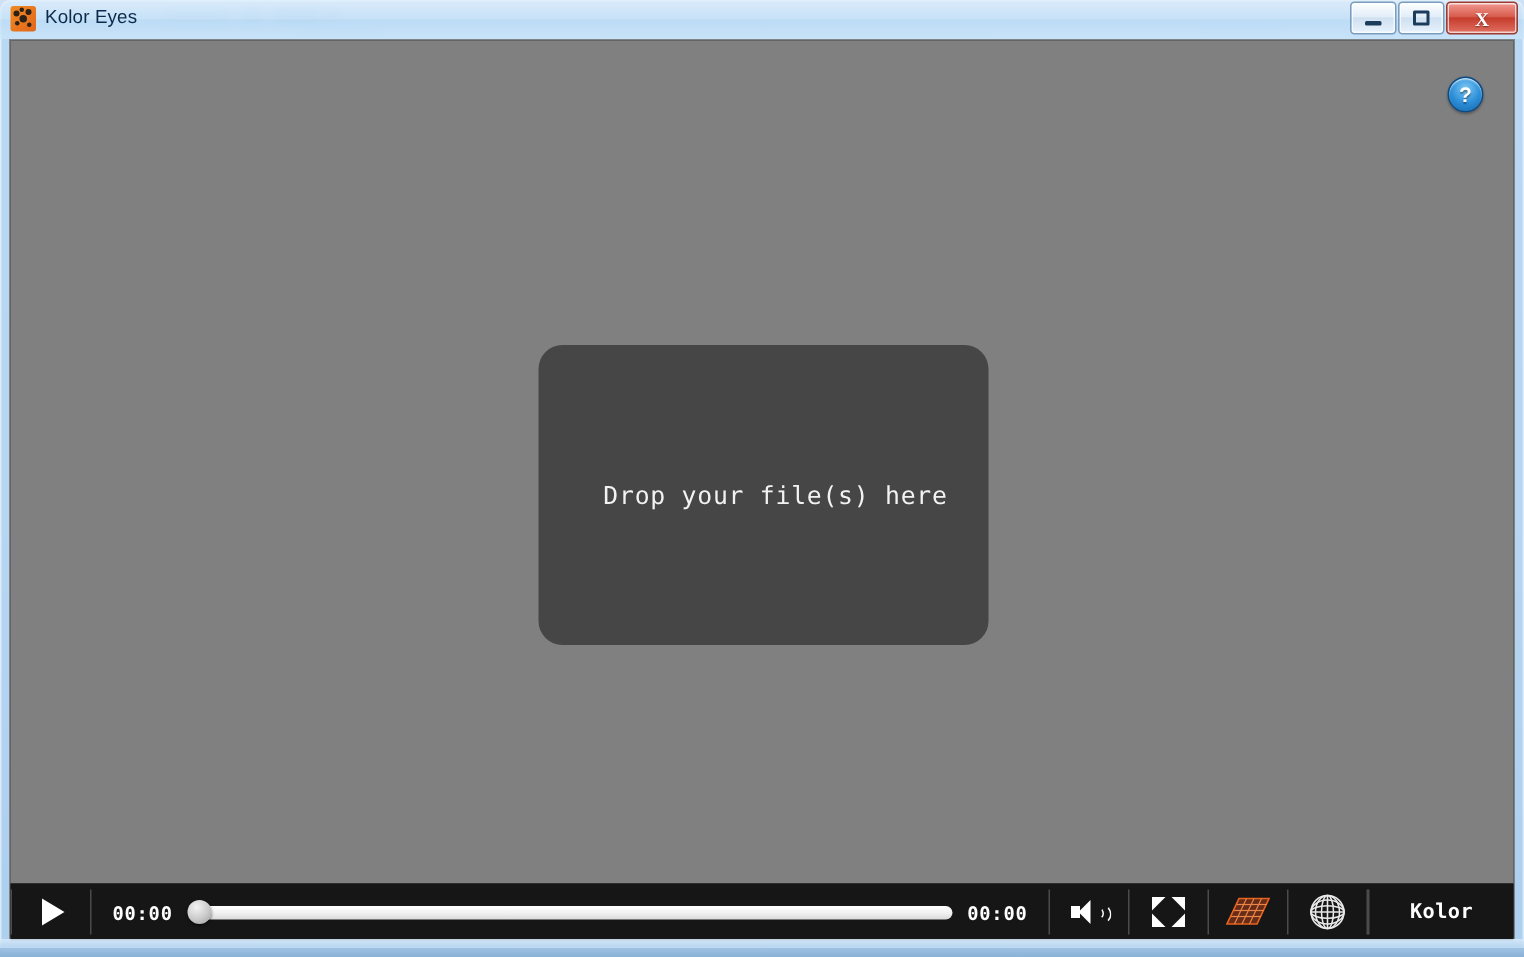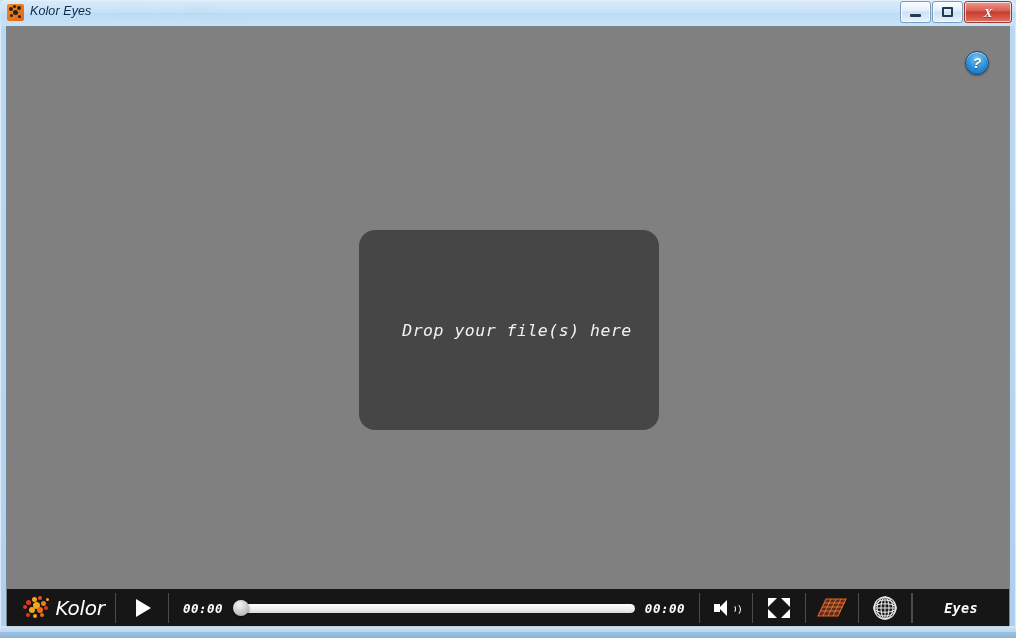--- a/index.html
+++ b/index.html
@@ -9,21 +9,20 @@
     background: #b9d4ee;
     font-family: "Liberation Sans", sans-serif;
   }
 
   #app {
     position: relative;
     width: 1016px;
     height: 638px;
     overflow: hidden;
     background: #c7dcf2;
-    font-style: italic;
   }
 
   
   .desktop-blur {
     position: absolute;
     inset: 0;
     background:
       linear-gradient(180deg, #cfe2f5 0%, #c2d9f0 55%, #9fc3e4 100%);
   }
   .blur-smudge {
@@ -396,38 +395,20 @@
           <span>?</span>
         </div>
 
         <div class="dropzone">
           <div class="dropzone-text">Drop your file(s) here</div>
         </div>
       </div>
 
       <div class="controlbar">
 
-        <div class="cb-cell logo-cell">
-          <div class="logo-dots" id="logo-dots">
-              <i style="left: 9px; top: 1px; width: 5px; height: 5px; background: rgb(245, 168, 28);"></i>
-              <i style="left: 15px; top: 0px; width: 4px; height: 4px; background: rgb(233, 79, 28);"></i>
-              <i style="left: 3px; top: 4px; width: 5px; height: 5px; background: rgb(232, 52, 28);"></i>
-              <i style="left: 10px; top: 6px; width: 7px; height: 7px; background: rgb(245, 168, 28);"></i>
-              <i style="left: 18px; top: 5px; width: 5px; height: 5px; background: rgb(240, 124, 28);"></i>
-              <i style="left: 0px; top: 9px; width: 4px; height: 4px; background: rgb(232, 52, 28);"></i>
-              <i style="left: 6px; top: 11px; width: 6px; height: 6px; background: rgb(245, 168, 28);"></i>
-              <i style="left: 14px; top: 11px; width: 6px; height: 6px; background: rgb(239, 107, 28);"></i>
-              <i style="left: 21px; top: 10px; width: 4px; height: 4px; background: rgb(232, 52, 28);"></i>
-              <i style="left: 3px; top: 17px; width: 4px; height: 4px; background: rgb(232, 52, 28);"></i>
-              <i style="left: 10px; top: 18px; width: 4px; height: 4px; background: rgb(245, 168, 28);"></i>
-              <i style="left: 17px; top: 17px; width: 4px; height: 4px; background: rgb(239, 107, 28);"></i>
-              <i style="left: 23px; top: 2px; width: 3px; height: 3px; background: rgb(245, 168, 28);"></i>
-            </div>
-          <div class="logo-word">Kolor</div>
-        </div>
         <div class="cb-sep"></div>
 
         <div class="cb-cell play-cell">
           <div class="play-tri"></div>
         </div>
         <div class="cb-sep"></div>
 
         <div class="cb-cell seek-cell">
           <div class="timecode">00:00</div>
           <div class="seek-wrap">
@@ -486,21 +467,21 @@
               <ellipse cx="13" cy="13" rx="11" ry="4.2"></ellipse>
               <ellipse cx="13" cy="13" rx="11" ry="8"></ellipse>
             </g>
           </svg>
         </div>
         <div class="cb-sep"></div>
 
         <div class="cb-sep"></div>
 
         <div class="cb-cell menu-cell">
-          <div class="cb-label">Eyes</div>
+          <div class="cb-label">Kolor</div>
         </div>
       </div>
     </div>
   </div>
 
   <div class="bottom-rim"></div>
   <div class="desk-strip"></div>
 </div>
 
 </body></html>

